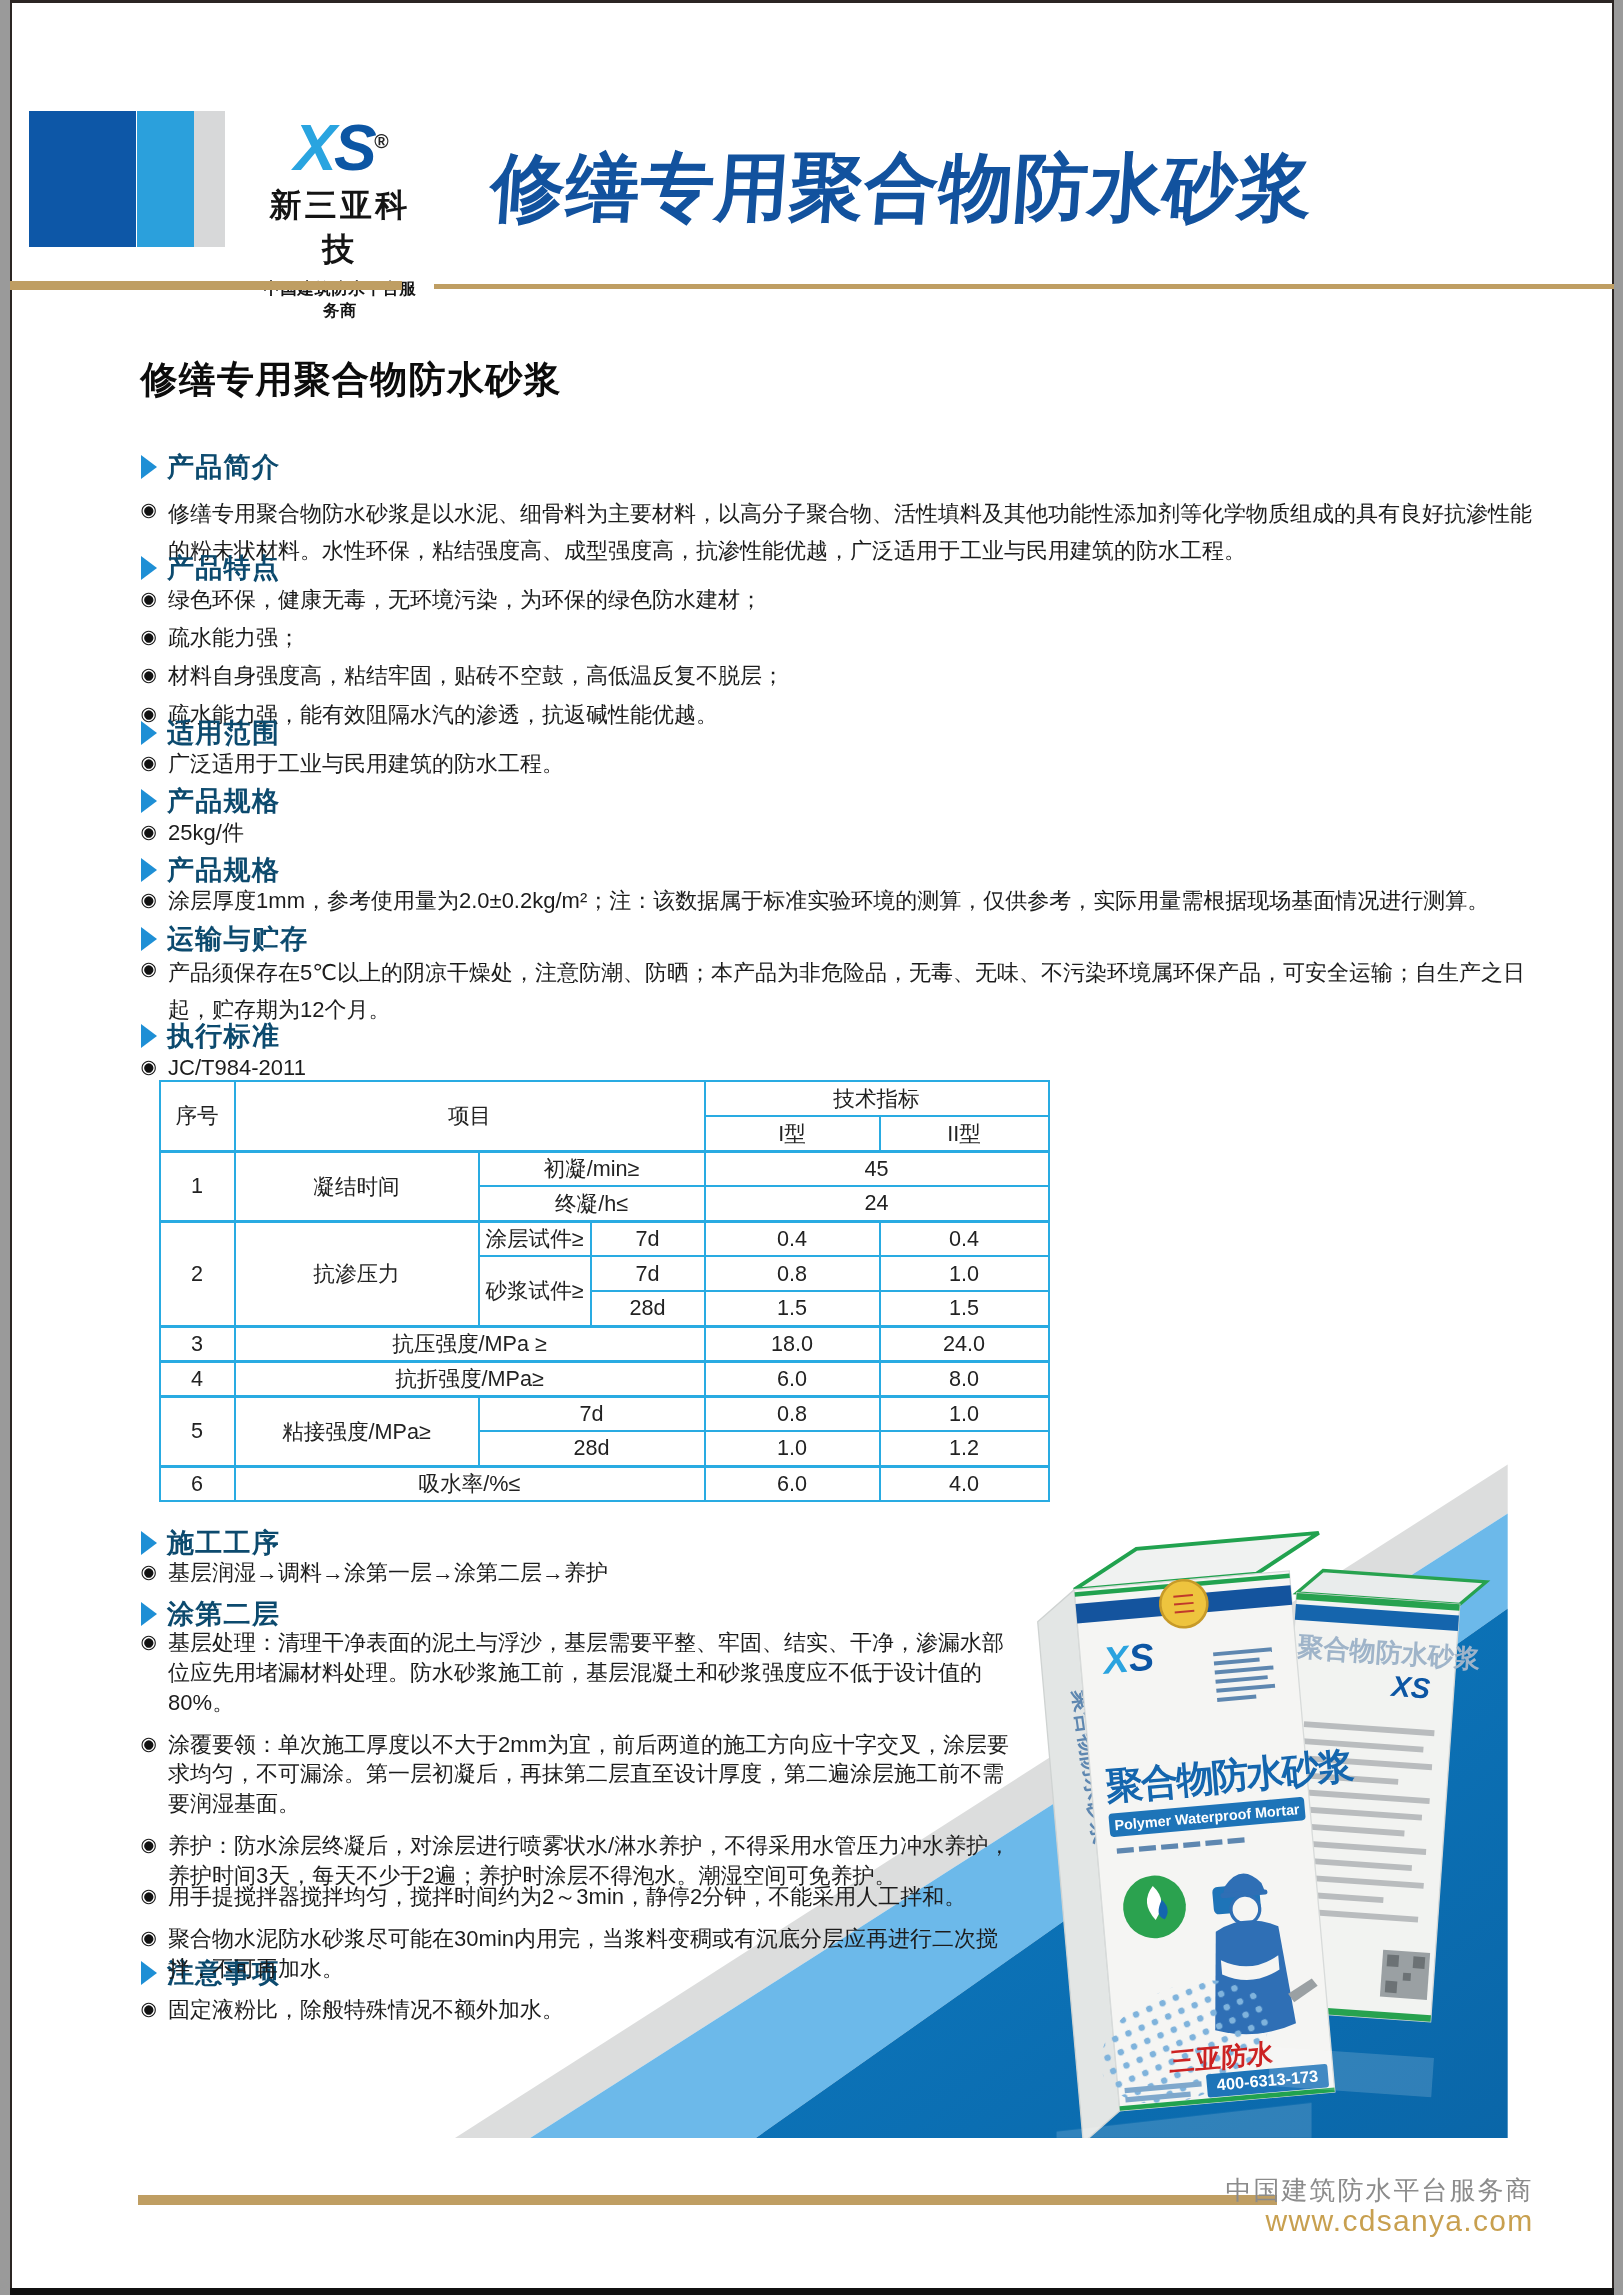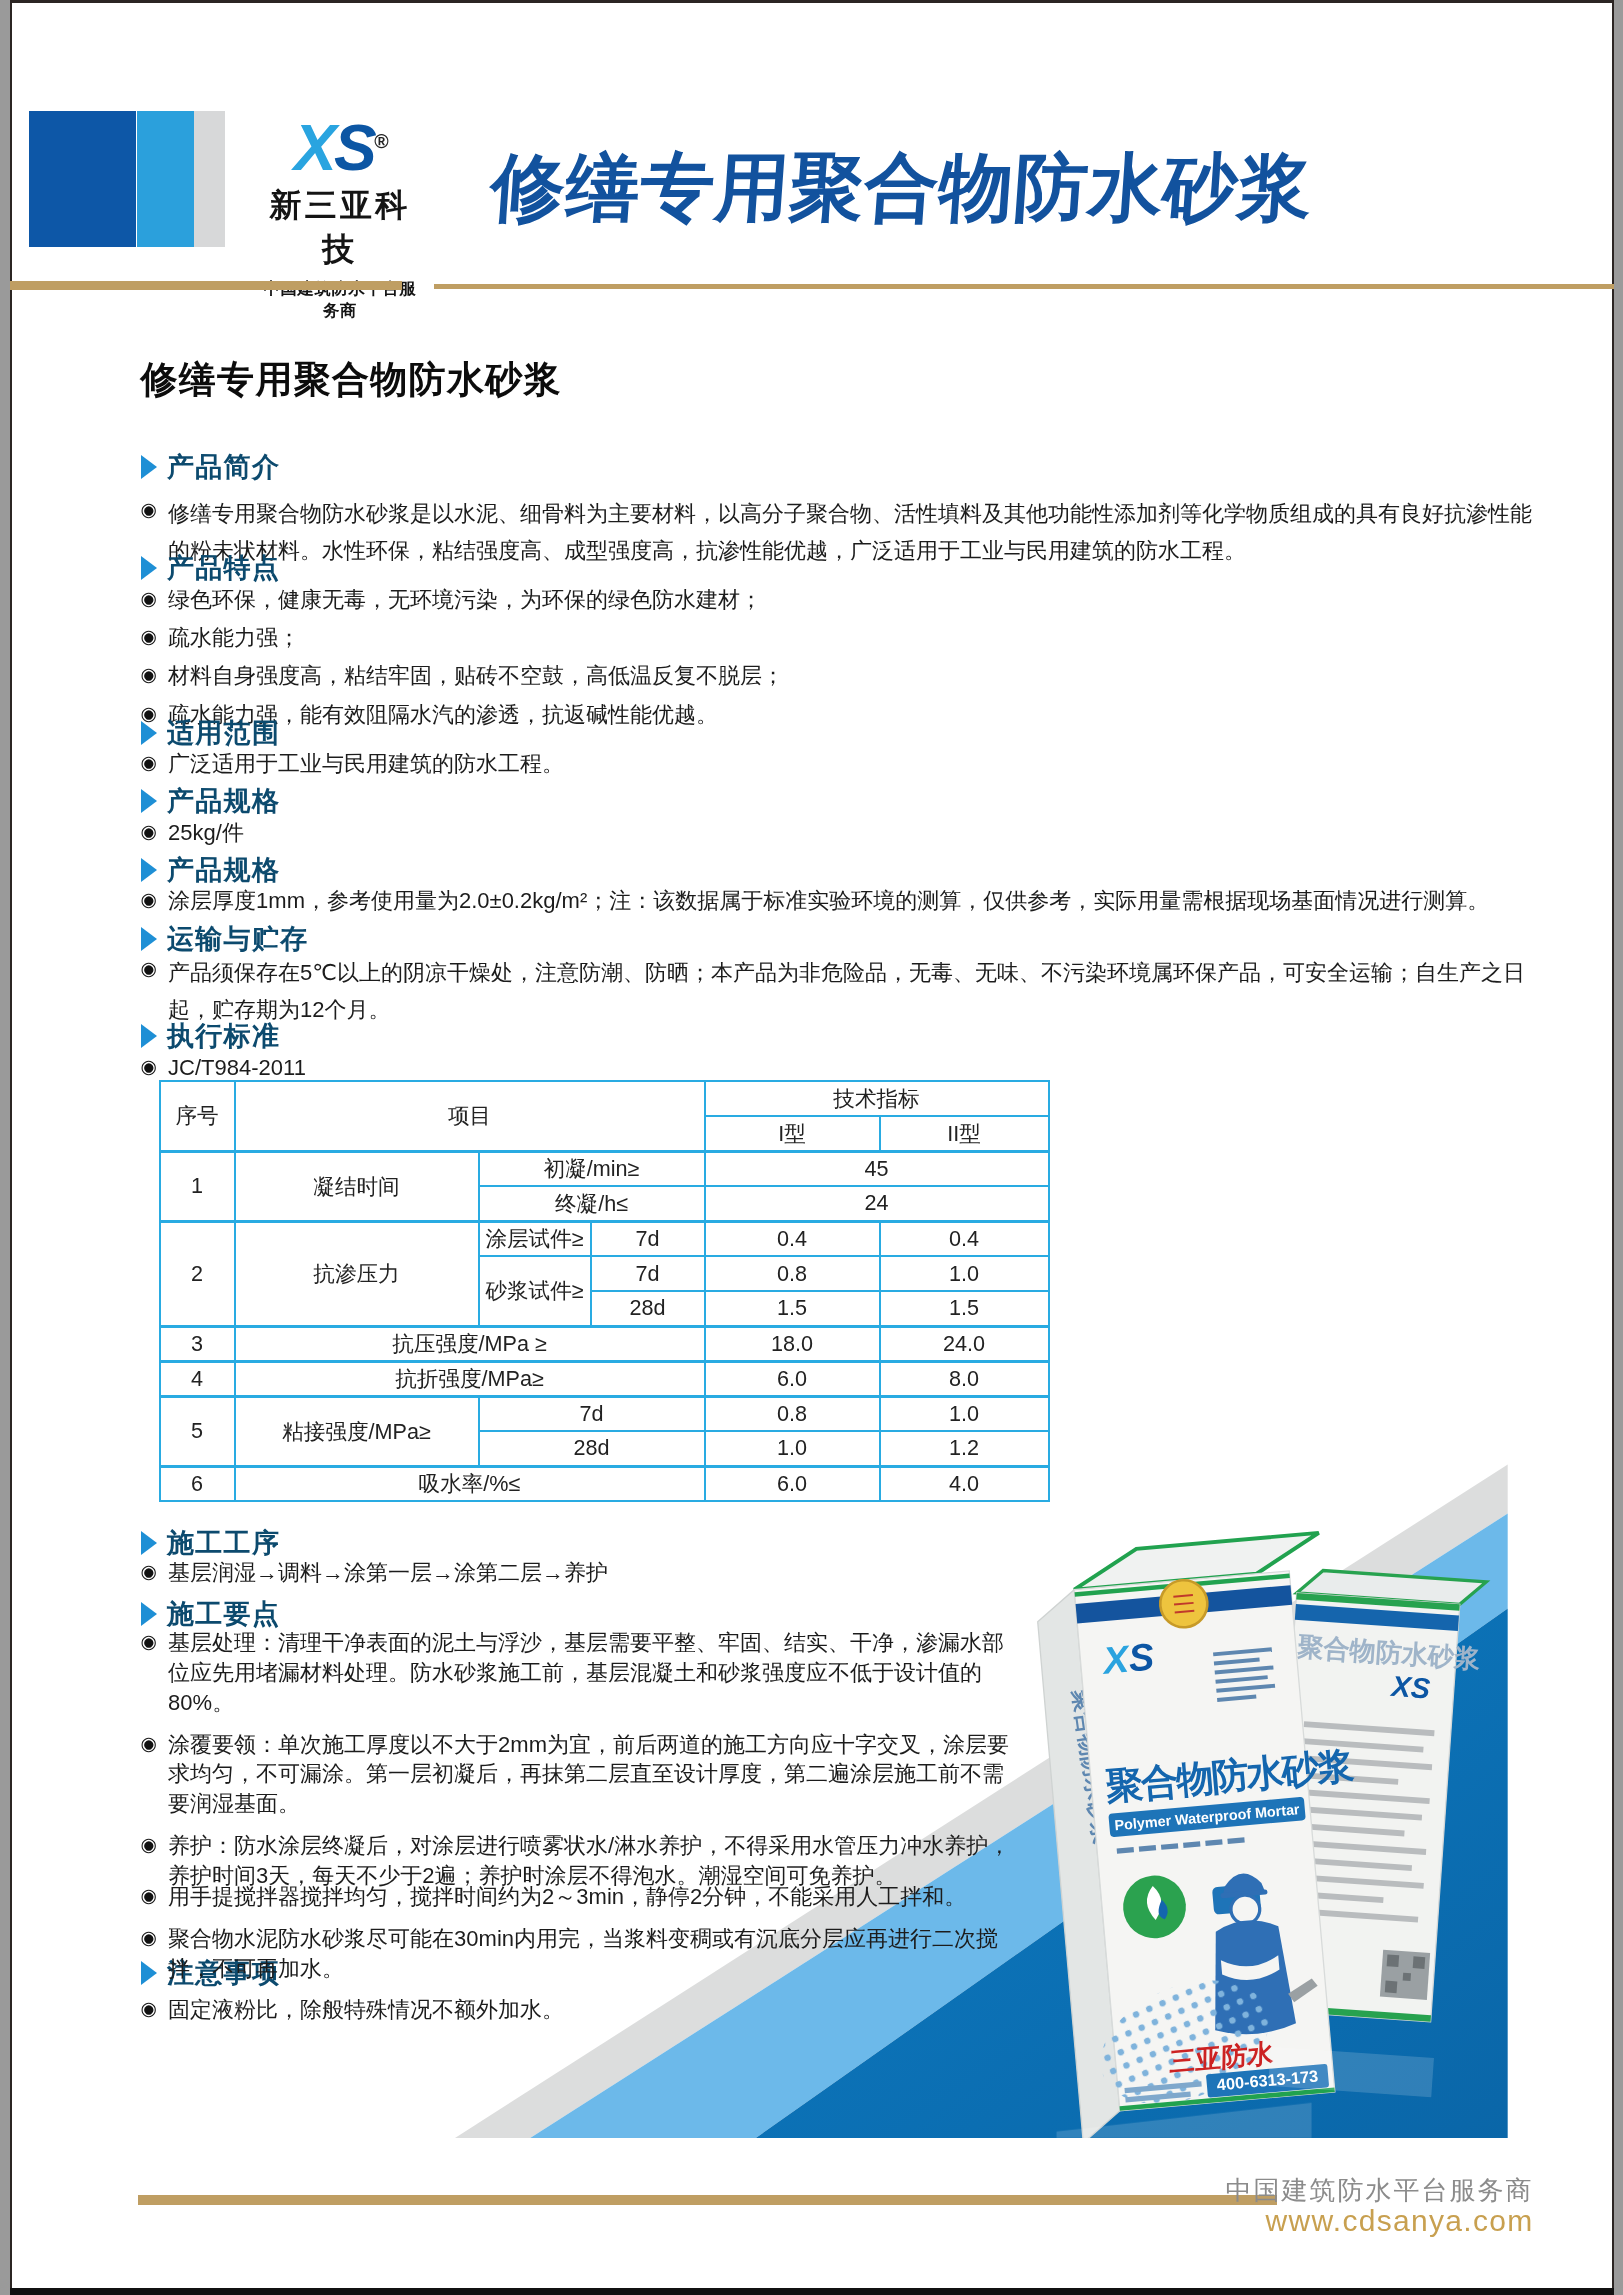--- a/index.html
+++ b/index.html
@@ -388,21 +388,21 @@
   <div class="abs sec con" style="top:1558px">
     <div class="bullet con-item">
         <span class="mark">◉</span>
         <span>基层润湿→调料→涂第一层→涂第二层→养护</span>
       </div>
   </div>
 
   <div class="abs sec con" style="top:1596px">
     <div class="sec-h">
         <span class="tri"></span>
-        <span>施工要点</span>
+        <span>涂第二层</span>
       </div>
   </div>
   <div class="abs sec con" style="top:1628px">
     <div class="bullet con-item">
         <span class="mark">◉</span>
         <span>基层处理：清理干净表面的泥土与浮沙，基层需要平整、牢固、结实、干净，渗漏水部位应先用堵漏材料处理。防水砂浆施工前，基层混凝土和砂浆强度应不低于设计值的80%。</span>
       </div>
     <div class="bullet con-item">
         <span class="mark">◉</span>
         <span>涂覆要领：单次施工厚度以不大于2mm为宜，前后两道的施工方向应十字交叉，涂层要求均匀，不可漏涂。第一层初凝后，再抹第二层直至设计厚度，第二遍涂层施工前不需要润湿基面。</span>

